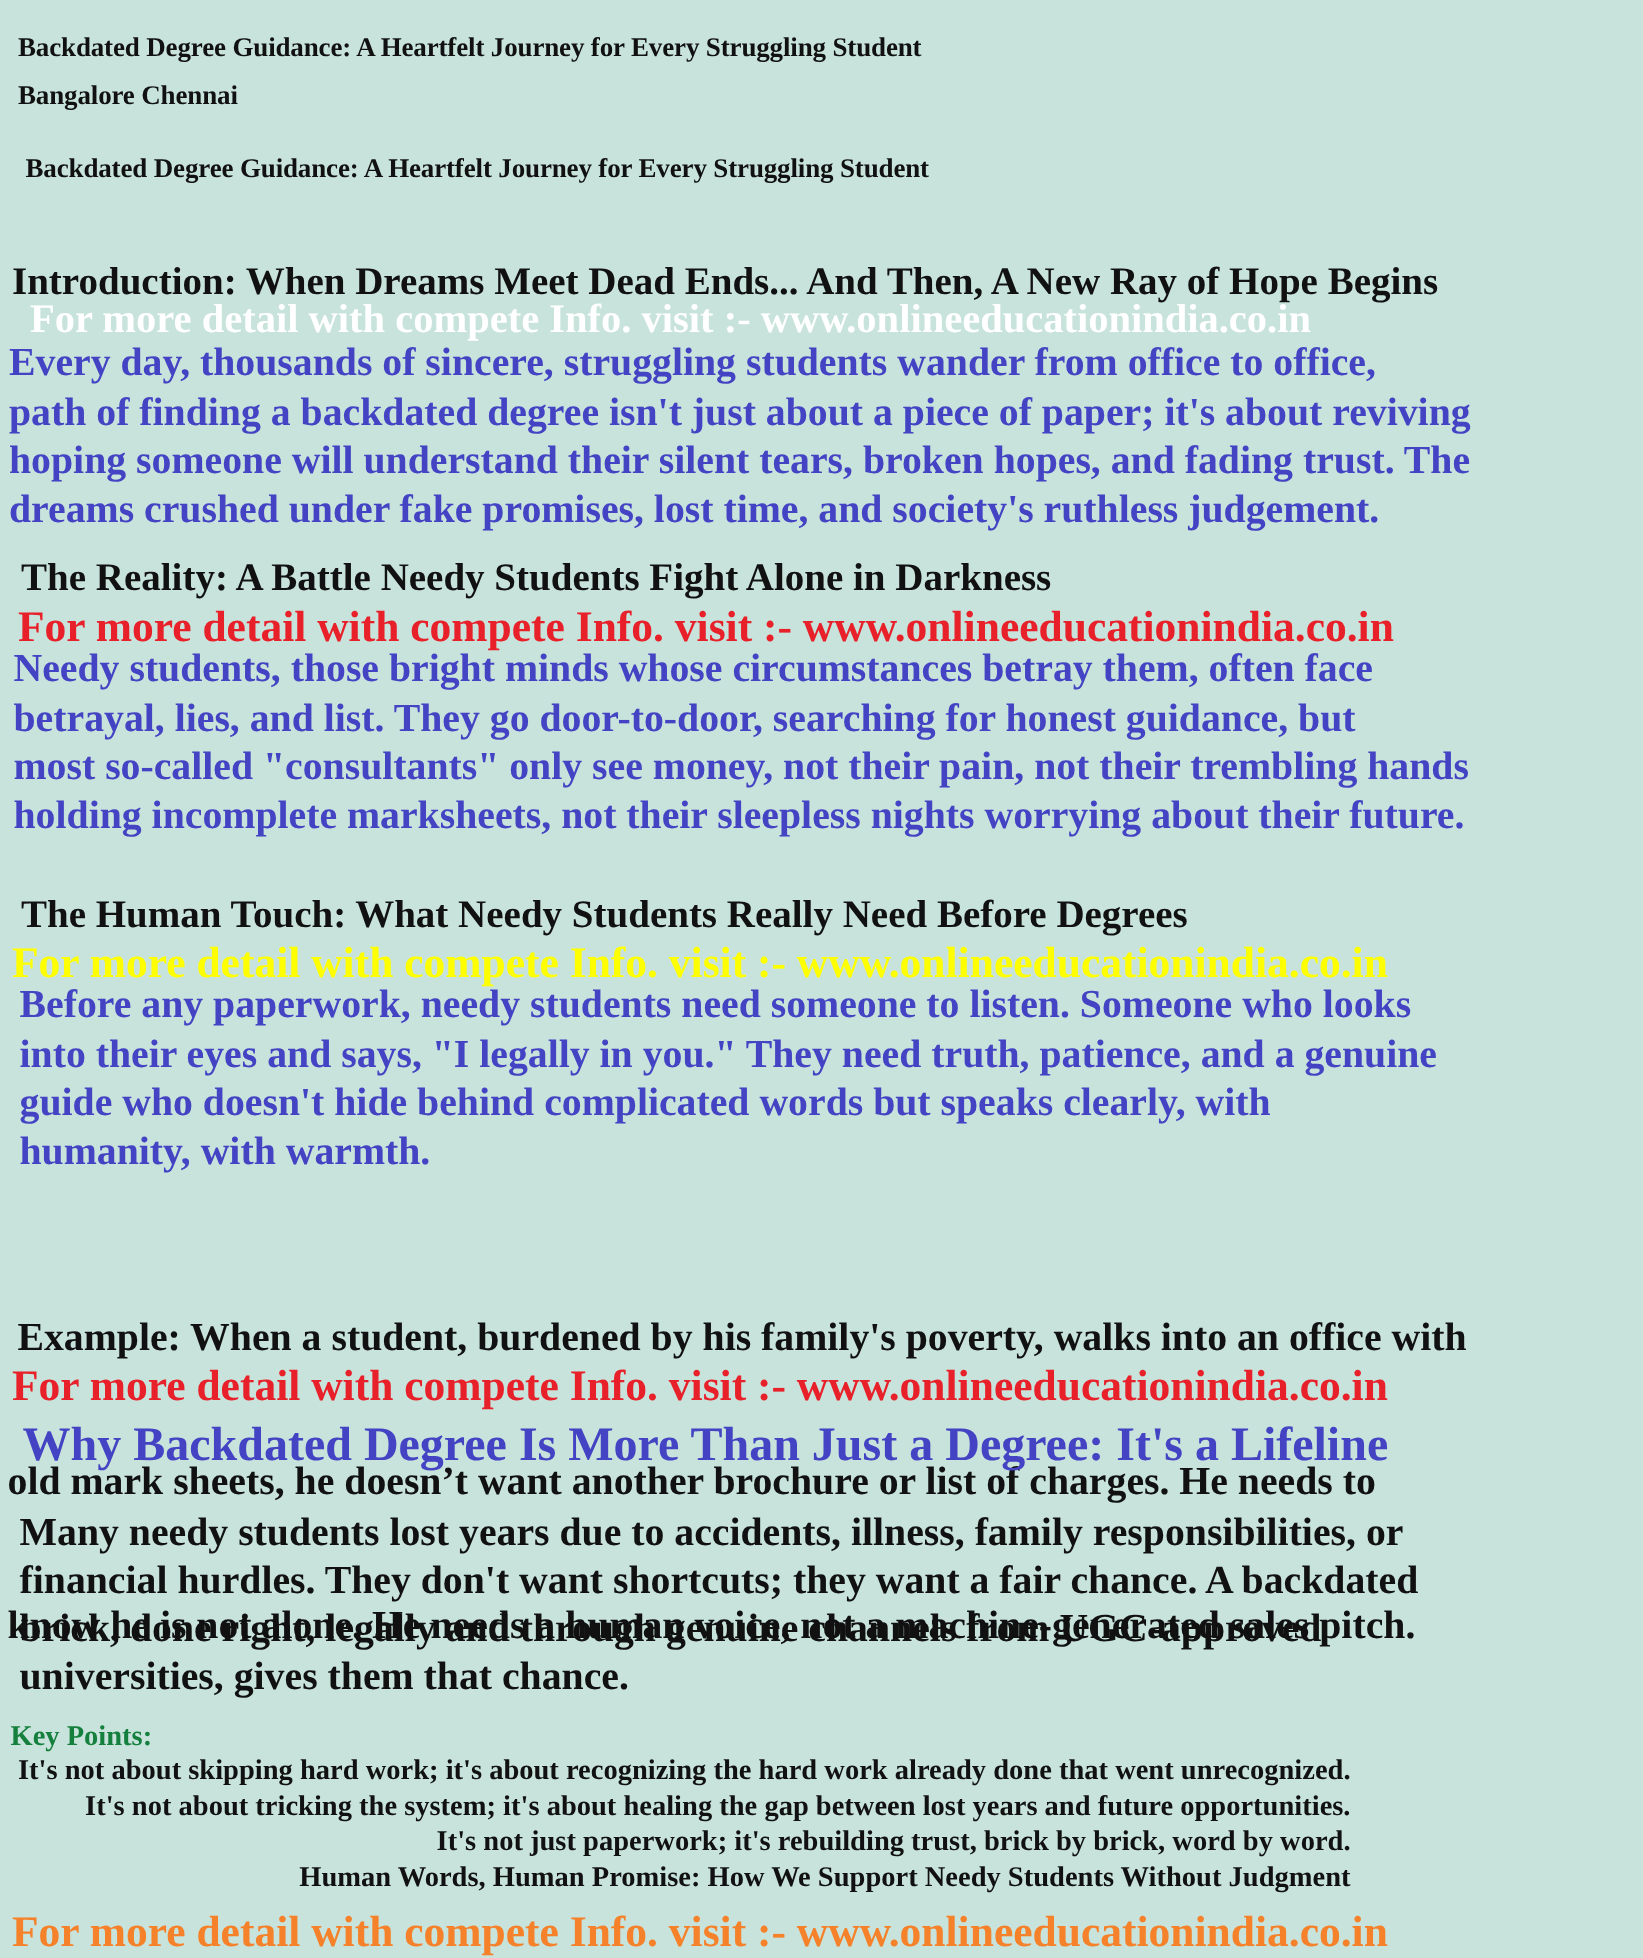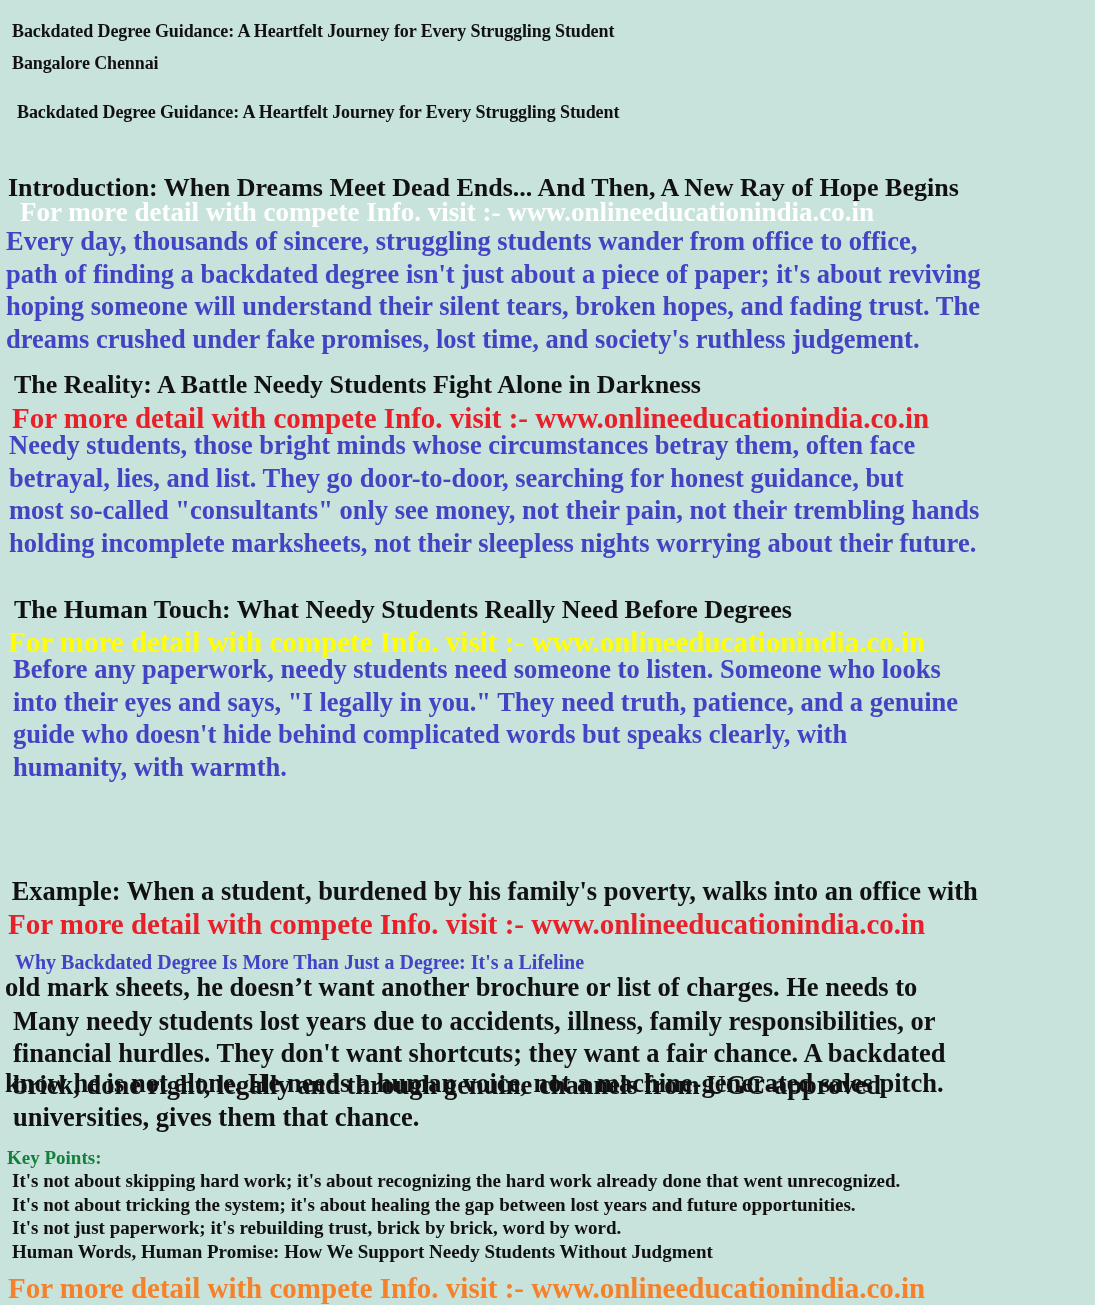--- a/index.html
+++ b/index.html
@@ -63,29 +63,29 @@
   <div>humanity, with warmth.</div>
 </div>
 
 <div class="blk para-black" style="left:5px; top:811px; white-space:pre;">
   <div> Example: When a student, burdened by his family's poverty, walks into an office with</div>
   <div>old mark sheets, he doesn’t want another brochure or list of charges. He needs to</div>
   <div>know he is not alone. He needs a human voice, not a machine-generated sales pitch.</div>
 </div>
 <div class="blk promo" style="left:8px; top:909px; color:#e8202a;">For more detail with compete Info. visit :- www.onlineeducationindia.co.in</div>
 
-<div class="blk blue" style="left:15px; top:946px; font-size:20px; line-height:32px;">Why Backdated Degree Is More Than Just a Degree: It's a Lifeline</div>
+<div class="blk blue" style="left:15px; top:946px; font-size:32px; line-height:32px;">Why Backdated Degree Is More Than Just a Degree: It's a Lifeline</div>
 <div class="blk para-black" style="left:13px; top:1005px;">
   <div>Many needy students lost years due to accidents, illness, family responsibilities, or</div>
   <div>financial hurdles. They don't want shortcuts; they want a fair chance. A backdated</div>
   <div>brick, done right, legally and through genuine channels from UGC-approved</div>
   <div>universities, gives them that chance.</div>
 </div>
 
 <div class="blk kp-label" style="left:7px; top:1147px;">Key Points:</div>
-<div class="blk kp" style="left:12px; top:1169px;">
+<div class="blk kp" style="left:12px; top:1169px;text-align:right;">
   <div>It's not about skipping hard work; it's about recognizing the hard work already done that went unrecognized.</div>
   <div>It's not about tricking the system; it's about healing the gap between lost years and future opportunities.</div>
   <div>It's not just paperwork; it's rebuilding trust, brick by brick, word by word.</div>
   <div>Human Words, Human Promise: How We Support Needy Students Without Judgment</div>
 </div>
 
 <div class="blk promo" style="left:8px; top:1273px; color:#f5822a;">For more detail with compete Info. visit :- www.onlineeducationindia.co.in</div>
 
 </body></html>

